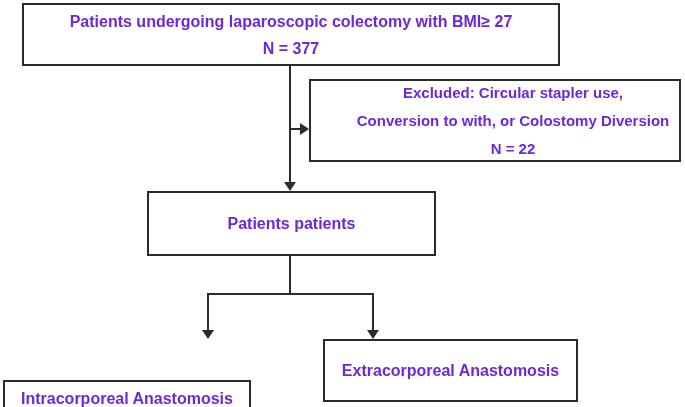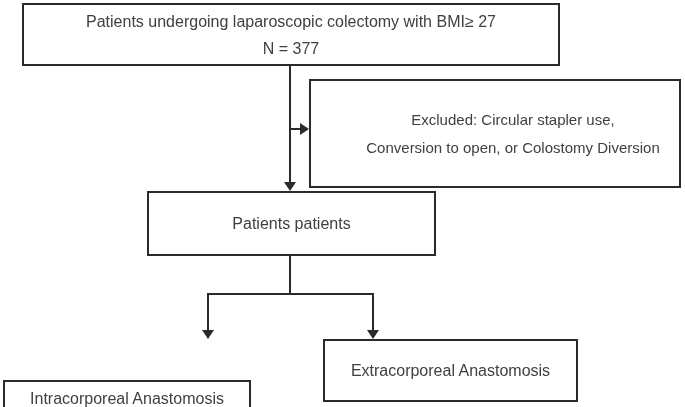--- a/index.html
+++ b/index.html
@@ -21,28 +21,28 @@
     border: 2px solid #2b2b2b;
     background: #ffffff;
     display: flex;
     flex-direction: column;
     align-items: center;
     justify-content: center;
     text-align: center;
   }
   .node .ln {
     font-size: 16px;
-    font-weight: 400;
-    color: #404040;
+    font-weight: 700;
+    color: #6d28d9;
     line-height: 27px;
     white-space: nowrap;
     text-align: center;
   }
   #node-population    { left: 22px;  top: 3px;   width: 538px; height: 63px; }
-  #node-excluded      { left: 309px; top: 79px;  width: 372px; height: 109px; padding-left: 36px; }
+  #node-excluded      { left: 309px; top: 79px;  width: 372px; height: 83px; padding-left: 36px; }
   #node-excluded .ln  { font-size: 15px; line-height: 28px; }
   #node-eligible      { left: 147px; top: 191px; width: 289px; height: 65px; }
   #node-intracorporeal{ left: 3px;   top: 339px; width: 248px; height: 63px; margin-top: 41px; }
   #node-extracorporeal{ left: 323px; top: 339px; width: 255px; height: 63px; }
 
   .line-v, .line-h {
     position: absolute;
     background: #2b2b2b;
   }
   .arrow-down {
@@ -76,21 +76,22 @@
 
 <div id="canvas">
 
   <div class="node" id="node-population">
     <div class="ln">Patients undergoing laparoscopic colectomy with BMI≥ 27</div>
     <div class="ln">N = 377</div>
   </div>
 
   <div class="node" id="node-excluded">
     <div class="ln">Excluded: Circular stapler use,</div>
-    <div class="ln">Conversion to open, or Colostomy Diversion</div>
+    <div class="ln">Conversion to with, or Colostomy Diversion</div>
+    <div class="ln">N = 22</div>
   </div>
 
   <div class="node" id="node-eligible">
     <div class="ln">Patients patients</div>
   </div>
 
   <div class="node" id="node-intracorporeal">
     <div class="ln">Intracorporeal Anastomosis</div>
     <div class="ln">N = 150</div>
   </div>

